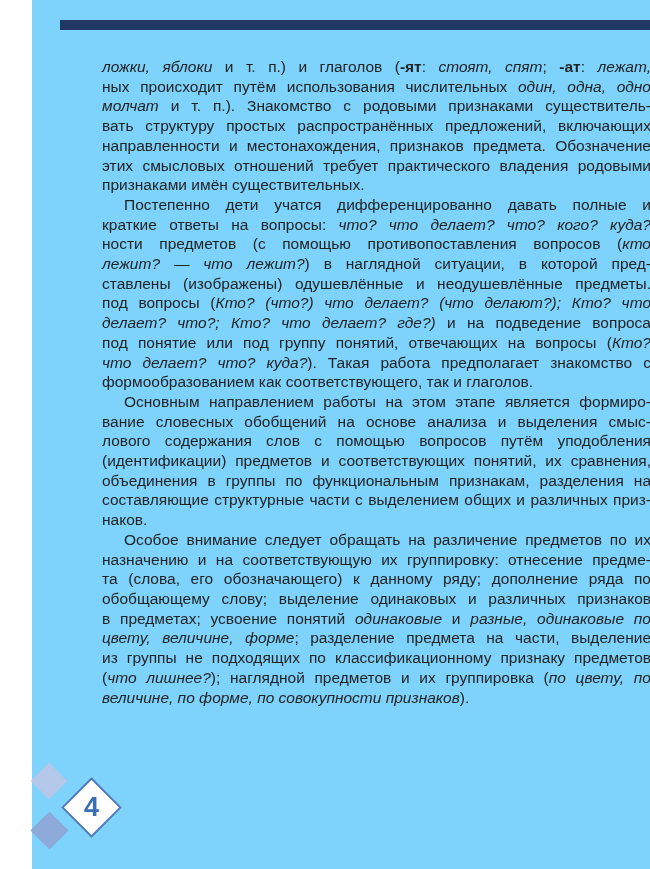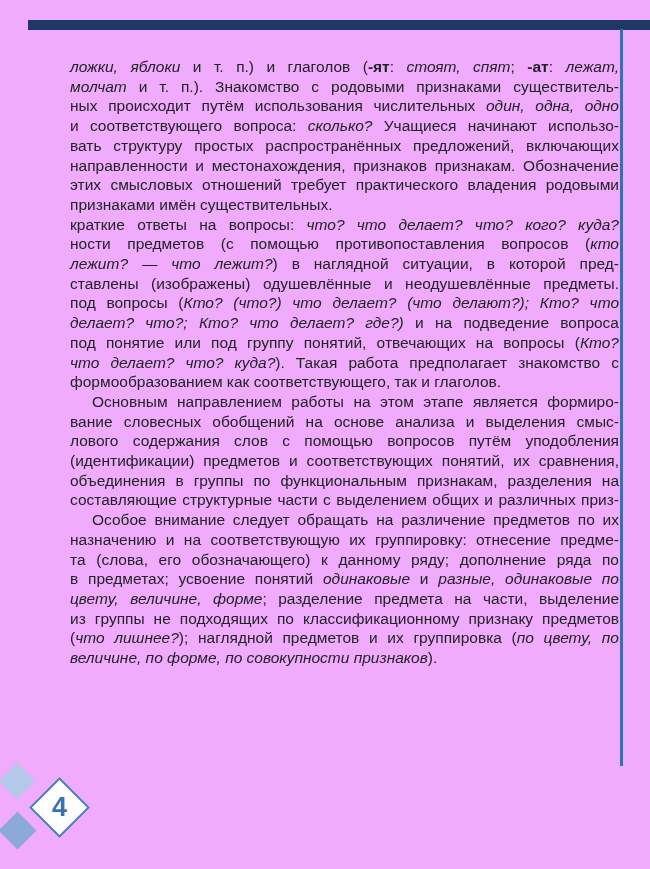--- a/index.html
+++ b/index.html
@@ -3,21 +3,21 @@
 <meta charset="utf-8">
 <style>
   html, body { margin: 0; padding: 0; }
   body {
     width: 650px; height: 869px;
     background: #ffffff;
     font-family: "Liberation Sans", sans-serif;
     position: relative;
     overflow: hidden;
   }
-  .page { position: absolute; inset: 0; background: #f0abfc; }
+  .page { position: absolute; inset: 0; background: #7dd3fc; margin-left: 32px; }
 
   
   .top-bar {
     position: absolute; left: 28px; top: 20px;
     width: 622px; height: 10px;
     background: #1f3864;
   }
   .right-line {
     position: absolute; left: 620px; top: 29px;
     width: 3px; height: 737px;
@@ -61,51 +61,53 @@
 </head>
 <body>
 
 <div class="page">
   <div class="top-bar"></div>
   <div class="right-line"></div>
 
   <main class="text-block">
       <div class="para">
         <div class="line"><span class="run-i">ложки, яблоки</span><span class="run-r"> и т. п.) и глаголов (</span><span class="run-b">-ят</span><span class="run-r">: </span><span class="run-i">стоят, спят</span><span class="run-r">; </span><span class="run-b">-ат</span><span class="run-r">: </span><span class="run-i">лежат,</span></div>
+        <div class="line"><span class="run-r">ных происходит путём использования числительных </span><span class="run-i">один, одна, одно</span></div>
         <div class="line"><span class="run-i">молчат</span><span class="run-r"> и т. п.). Знакомство с родовыми признаками существитель-</span></div>
-        <div class="line"><span class="run-r">ных происходит путём использования числительных </span><span class="run-i">один, одна, одно</span></div>
-        <div class="line"><span class="run-r">и соответствующего вопроса: </span><span class="run-i">сколько?</span><span class="run-r"> Учащиеся начинают использо-</span></div>
         <div class="line"><span class="run-r">вать структуру простых распространённых предложений, включающих</span></div>
-        <div class="line"><span class="run-r">направленности и местонахождения, признаков признакам. Обозначение</span></div>
+        <div class="line"><span class="run-r">направленности и местонахождения, признаков предмета. Обозначение</span></div>
         <div class="line"><span class="run-r">этих смысловых отношений требует практического владения родовыми</span></div>
         <div class="line last"><span class="run-r">признаками имён существительных.</span></div>
       </div>
       <div class="para">
+        <div class="line indent"><span class="run-r">Постепенно дети учатся дифференцированно давать полные и</span></div>
         <div class="line"><span class="run-r">краткие ответы на вопросы: </span><span class="run-i">что? что делает? что? кого? куда?</span></div>
         <div class="line"><span class="run-r">ности предметов (с помощью противопоставления вопросов (</span><span class="run-i">кто</span></div>
         <div class="line"><span class="run-i">лежит? — что лежит?</span><span class="run-r">) в наглядной ситуации, в которой пред-</span></div>
         <div class="line"><span class="run-r">ставлены (изображены) одушевлённые и неодушевлённые предметы.</span></div>
         <div class="line"><span class="run-r">под вопросы (</span><span class="run-i">Кто? (что?) что делает? (что делают?); Кто? что</span></div>
         <div class="line"><span class="run-i">делает? что?; Кто? что делает? где?)</span><span class="run-r"> и на подведение вопроса</span></div>
         <div class="line"><span class="run-r">под понятие или под группу понятий, отвечающих на вопросы (</span><span class="run-i">Кто?</span></div>
         <div class="line"><span class="run-i">что делает? что? куда?</span><span class="run-r">). Такая работа предполагает знакомство с</span></div>
         <div class="line last"><span class="run-r">формообразованием как соответствующего, так и глаголов.</span></div>
       </div>
       <div class="para">
         <div class="line indent"><span class="run-r">Основным направлением работы на этом этапе является формиро-</span></div>
         <div class="line"><span class="run-r">вание словесных обобщений на основе анализа и выделения смыс-</span></div>
         <div class="line"><span class="run-r">лового содержания слов с помощью вопросов путём уподобления</span></div>
         <div class="line"><span class="run-r">(идентификации) предметов и соответствующих понятий, их сравнения,</span></div>
         <div class="line"><span class="run-r">объединения в группы по функциональным признакам, разделения на</span></div>
         <div class="line"><span class="run-r">составляющие структурные части с выделением общих и различных приз-</span></div>
+        <div class="line last"><span class="run-r">наков.</span></div>
       </div>
       <div class="para">
         <div class="line indent"><span class="run-r">Особое внимание следует обращать на различение предметов по их</span></div>
         <div class="line"><span class="run-r">назначению и на соответствующую их группировку: отнесение предме-</span></div>
         <div class="line"><span class="run-r">та (слова, его обозначающего) к данному ряду; дополнение ряда по</span></div>
+        <div class="line"><span class="run-r">обобщающему слову; выделение одинаковых и различных признаков</span></div>
         <div class="line"><span class="run-r">в предметах; усвоение понятий </span><span class="run-i">одинаковые</span><span class="run-r"> и </span><span class="run-i">разные, одинаковые по</span></div>
         <div class="line"><span class="run-i">цвету, величине, форме</span><span class="run-r">; разделение предмета на части, выделение</span></div>
         <div class="line"><span class="run-r">из группы не подходящих по классификационному признаку предметов</span></div>
         <div class="line"><span class="run-r">(</span><span class="run-i">что лишнее?</span><span class="run-r">); наглядной предметов и их группировка (</span><span class="run-i">по цвету, по</span></div>
         <div class="line last"><span class="run-i">величине, по форме, по совокупности признаков</span><span class="run-r">).</span></div>
       </div>
     </main>
 
   <div class="diamond light"></div>
   <div class="diamond medium"></div>

